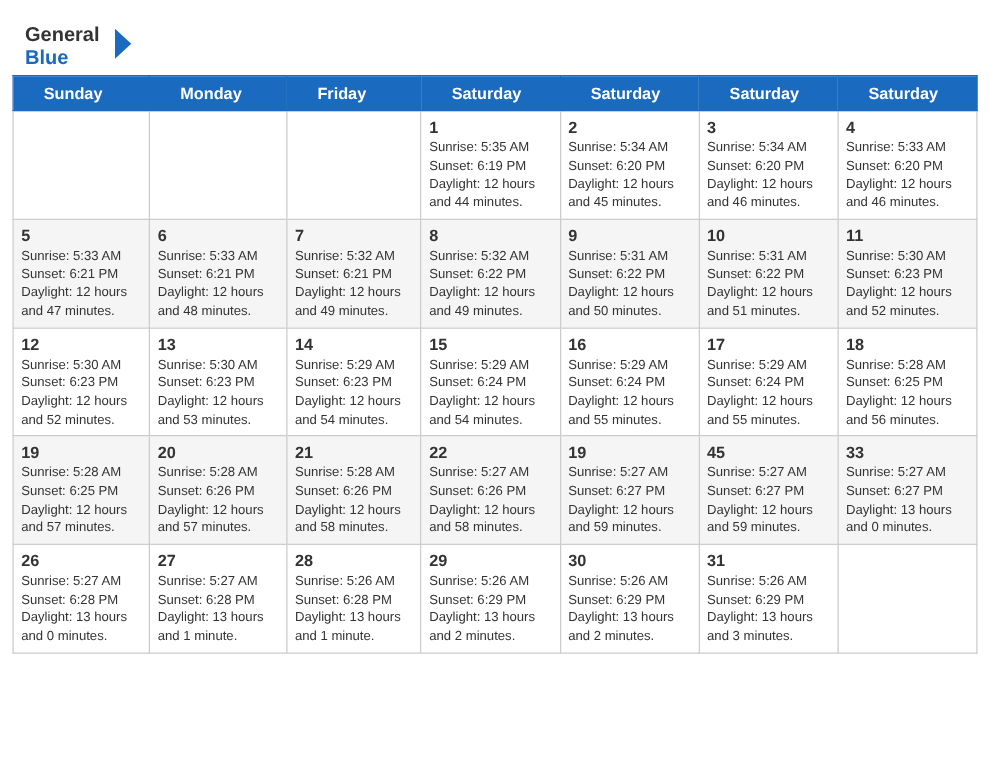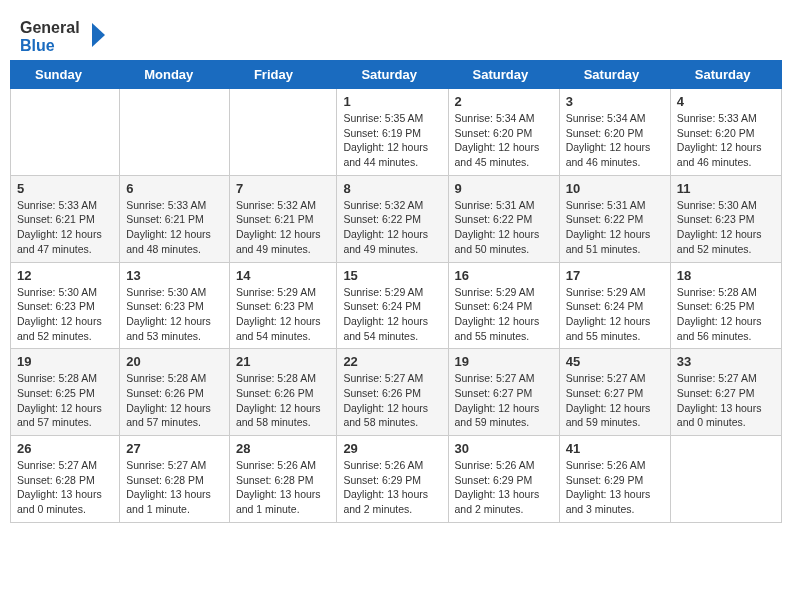--- a/index.html
+++ b/index.html
@@ -232,19 +232,19 @@
         </td>
         <td>
           <div class="day-num">29</div>
           <div class="day-info">Sunrise: 5:26 AM<br>Sunset: 6:29 PM<br>Daylight: 13 hours<br>and 2 minutes.</div>
         </td>
         <td>
           <div class="day-num">30</div>
           <div class="day-info">Sunrise: 5:26 AM<br>Sunset: 6:29 PM<br>Daylight: 13 hours<br>and 2 minutes.</div>
         </td>
         <td>
-          <div class="day-num">41</div>
+          <div class="day-num">31</div>
           <div class="day-info">Sunrise: 5:26 AM<br>Sunset: 6:29 PM<br>Daylight: 13 hours<br>and 3 minutes.</div>
         </td>
         <td class="empty-cell"></td>
       </tr>
     </tbody>
 </table>
 
 </body></html>

